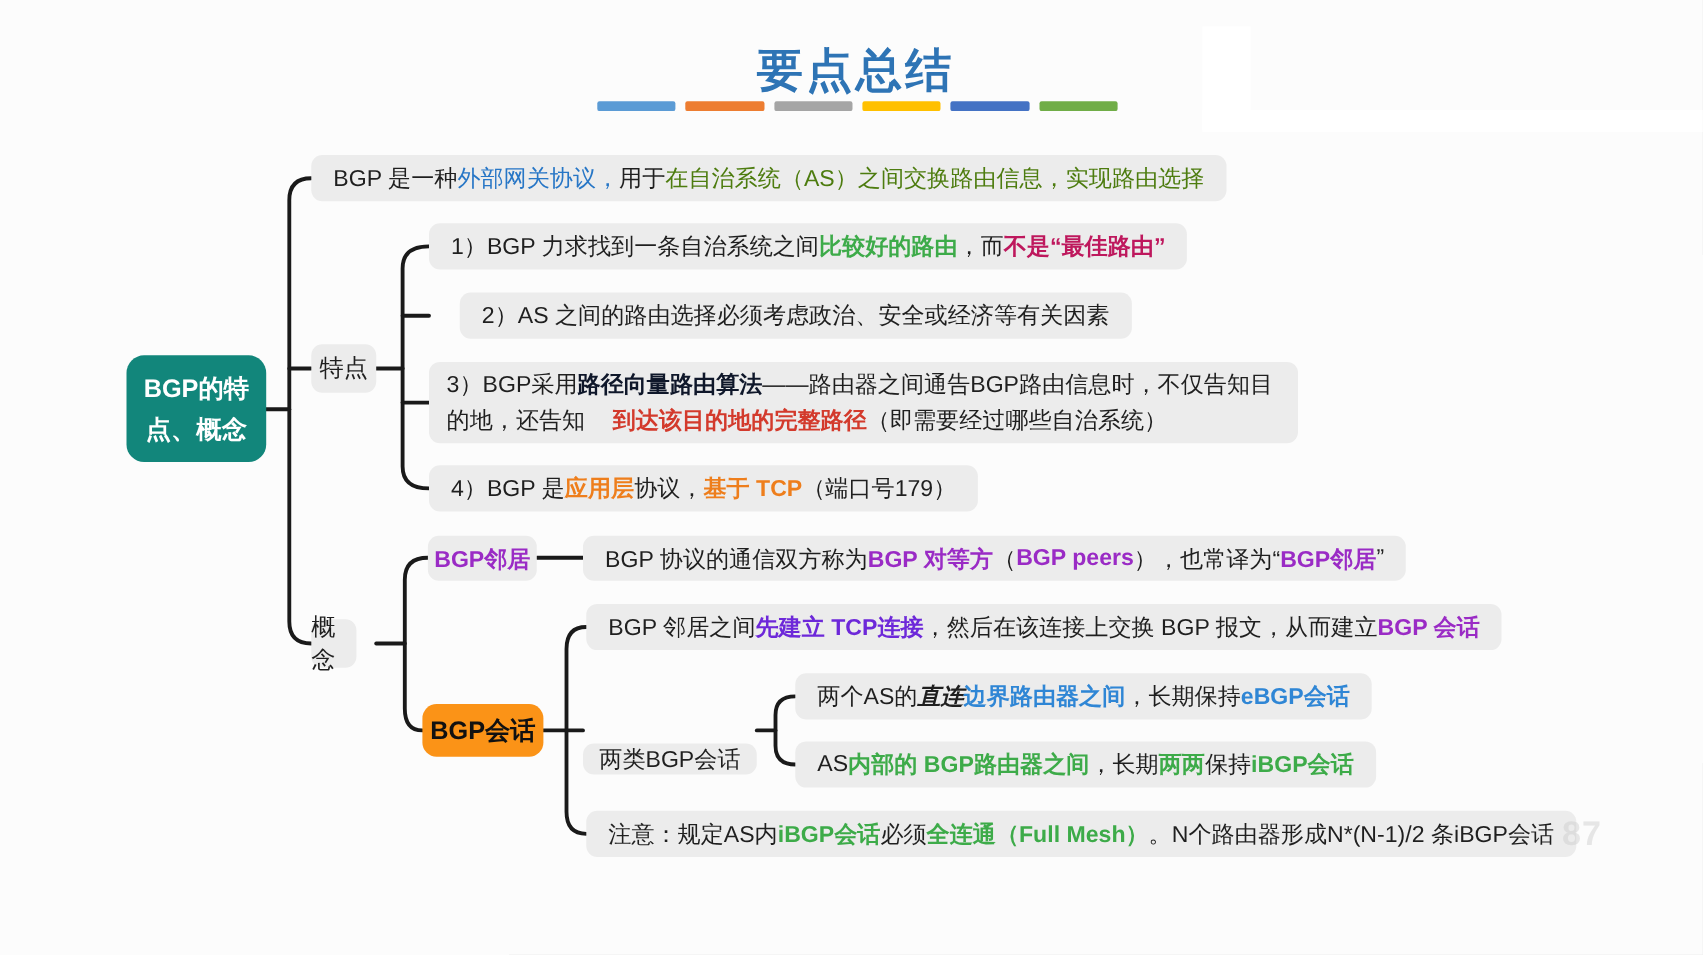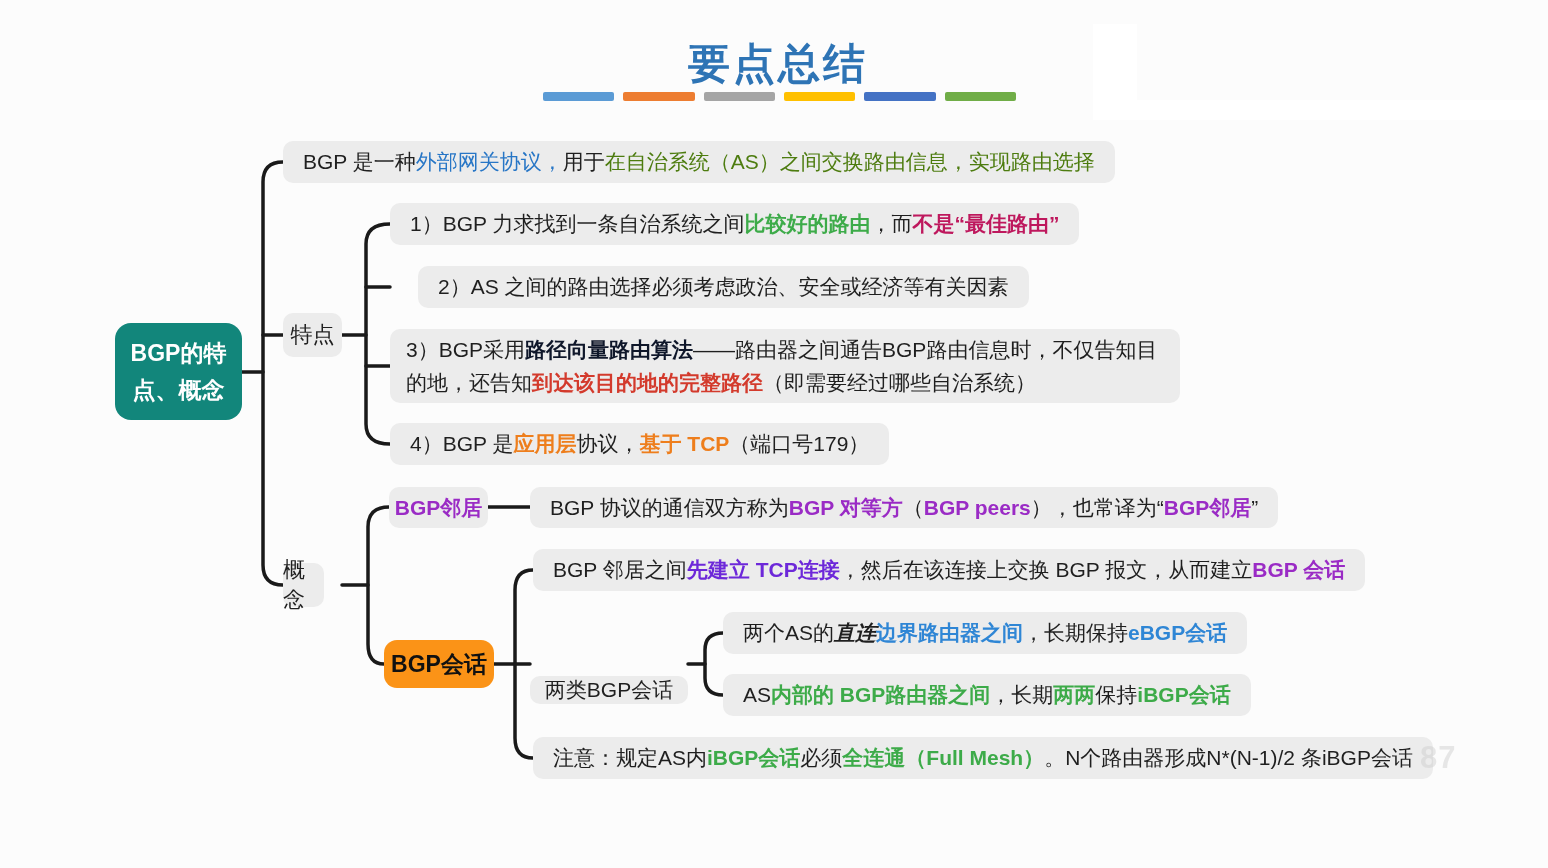--- a/index.html
+++ b/index.html
@@ -108,21 +108,21 @@
       <span>1）BGP 力求找到一条自治系统之间</span>
       <span style="color: rgb(61, 171, 73); font-weight: 700;">比较好的路由</span>
       <span>，而</span>
       <span style="color: #be185d; font-weight: 700; text-align: center;">不是“最佳路由”</span>
     </div>
 
   <div class="row" style="left:390px;top:266px;margin-left:28px;">
       <span>2）AS 之间的路由选择必须考虑政治、安全或经济等有关因素</span>
     </div>
 
-  <div class="row multiline" style="left:390px;top:329px;"><span>3）BGP采用</span><span style="color: #0f172a; font-weight: 700;">路径向量路由算法</span><span>——路由器之间通告BGP路由信息时，不仅告知目的地，还告知</span><span style="color: rgb(211, 58, 44); font-weight: 700;">到达该目的地的完整路径</span><span>（即需要经过哪些自治系统）</span></div>
+  <div class="row multiline" style="left:390px;top:329px;"><span>3）BGP采用</span><span style="color: #0f172a; font-weight: 700;">路径向量路由算法</span><span>——路由器之间通告BGP路由信息时，不仅告知目的地，还告知</span><span style="color: rgb(211, 58, 44); font-weight: 700; margin-left: 25px;">到达该目的地的完整路径</span><span>（即需要经过哪些自治系统）</span></div>
 
   <div class="row" style="left:390px;top:423px;">
       <span>4）BGP 是</span>
       <span style="color: rgb(238, 126, 28); font-weight: 700;">应用层</span>
       <span>协议，</span>
       <span style="color: rgb(238, 126, 28); font-weight: 700;">基于 TCP</span>
       <span> （端口号179）</span>
     </div>
 
   <div class="node node-neighbor" style="color: rgb(154, 43, 197);">BGP邻居</div>

